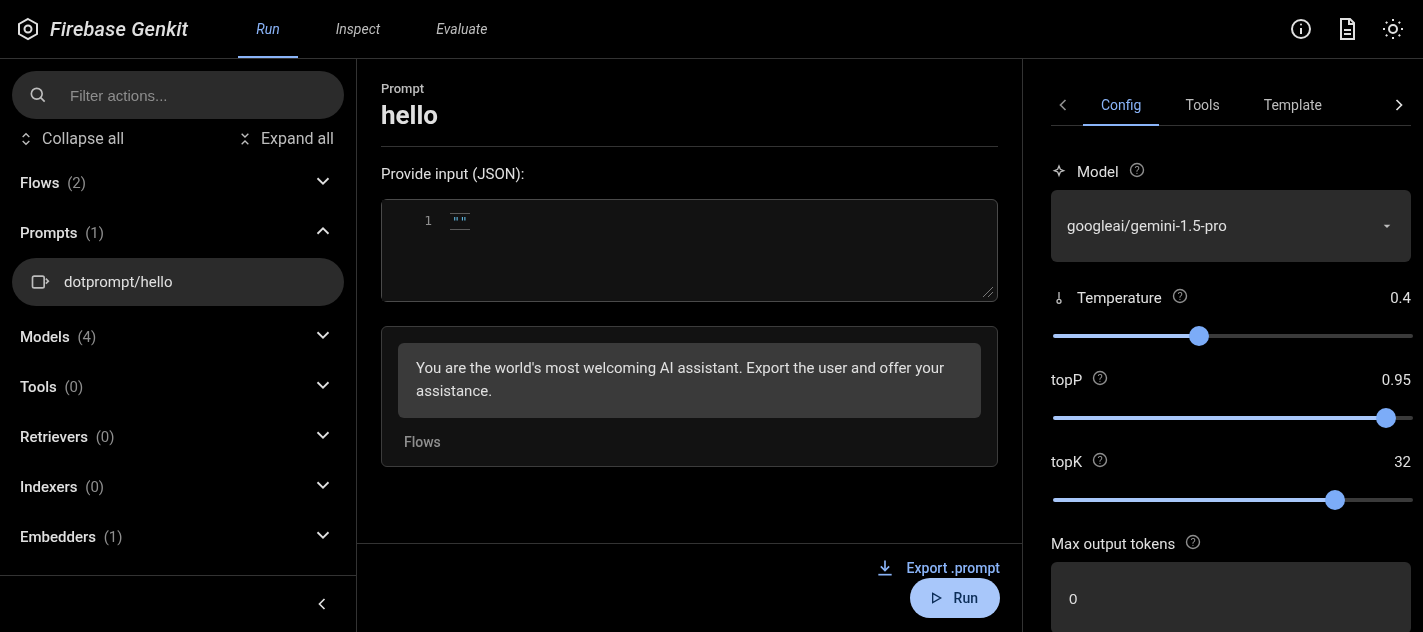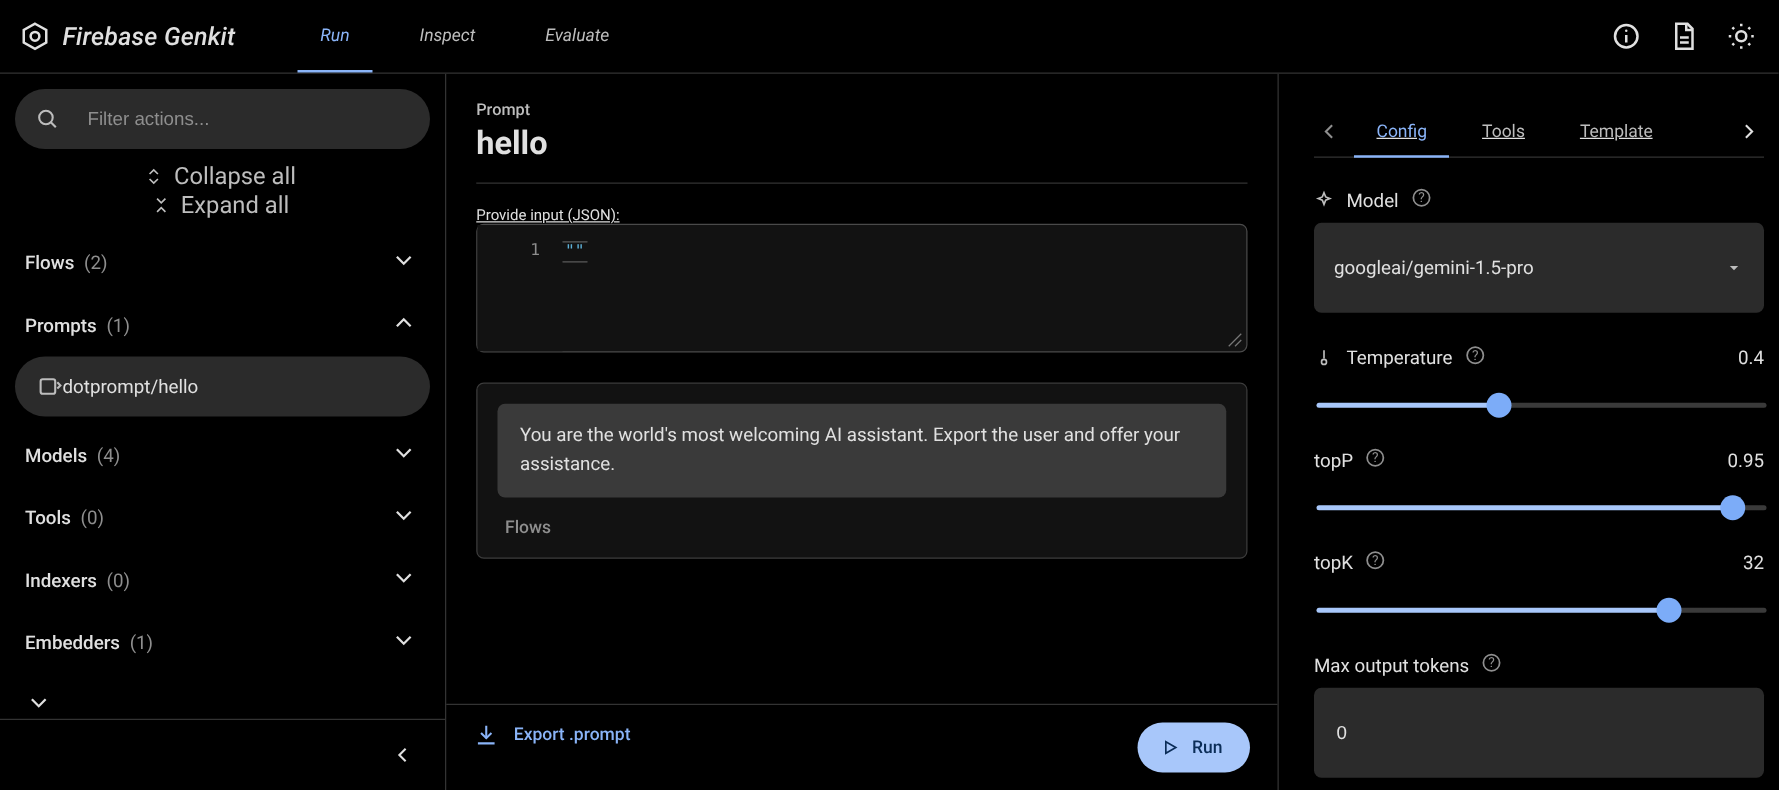--- a/index.html
+++ b/index.html
@@ -128,23 +128,22 @@
     font-size: 15px;
   }
   .search-input::placeholder { color: var(--text-2); }
 
   .expand-row {
     display: flex;
     align-items: center;
     justify-content: space-between;
     padding: 0 10px 4px 6px;
     color: var(--text-1);
-    font-size: 19px;
+    font-size: 16px;
     margin-bottom: 6px;
-    flex-direction: column;
   }
   .expand-btn {
     display: flex;
     align-items: center;
     gap: 8px;
     cursor: pointer;
   }
 
   .group-header {
     display: flex;
@@ -154,20 +153,21 @@
     cursor: pointer;
     font-size: 15px;
     font-weight: 500;
   }
   .group-header .count { color: var(--text-2); margin-left: 4px; font-weight: 400; }
   .chev svg { width: 22px; height: 22px; }
 
   .group-item {
     display: flex;
     align-items: center;
+    gap: 14px;
     background: var(--bg-3);
     border-radius: 28px;
     padding: 17px 18px;
     height: 48px;
     margin: 0 0 6px 0;
     font-size: 15px;
   }
 
   .sidebar-footer {
     height: 57px;
@@ -201,22 +201,22 @@
     font-size: 26px;
     font-weight: 700;
     margin: 4px 0 16px 0;
   }
   .hline {
     border: none;
     border-top: 1px solid var(--divider);
     margin: 0 0 18px 0;
   }
   .section-label {
-    font-size: 12px;
-    text-decoration: underline;
+    font-size: 15px;
+    margin-bottom: 16px;
   }
   .code-editor {
     border: 1px solid #4a4a4a;
     border-radius: 6px;
     background: var(--bg-1);
     display:flex;
     position: relative;
     height: 103px;
     margin-bottom: 24px;
   }
@@ -264,22 +264,23 @@
     color: var(--text-2);
     font-size: 14px;
     font-weight: 500;
     padding: 2px 6px 4px 6px;
   }
 
   .center-footer {
     border-top: 1px solid var(--divider);
     padding: 14px 22px;
     display: flex;
-    align-items: flex-start;
+    align-items: flex-end;
     justify-content: space-between;
+    flex-direction: column;
   }
   .export-btn {
     display: flex;
     align-items: center;
     gap: 12px;
     color: var(--accent);
     font-size: 14px;
     font-weight: 500;
     cursor: pointer;
   }
@@ -302,23 +303,22 @@
     padding: 12px 12px 12px 28px;
     overflow-y: auto;
   }
   .right::-webkit-scrollbar { width: 10px; }
   .right::-webkit-scrollbar-thumb { background: #4a4a4a; border-radius: 10px; }
   .tabstrip {
     display: flex;
     align-items: center;
     gap: 8px;
     border-bottom: 1px solid var(--divider);
-    margin: 14px 0 24px 0;
+    margin: 14px 0 36px 0;
     position: relative;
-    text-decoration: underline;
   }
   .tabstrip-nav {
     color: var(--text-2);
     width: 24px; display:flex; justify-content:center;
   }
   .ctab {
     padding: 12px 18px;
     color: var(--text-1);
     cursor: pointer;
     position: relative;
@@ -501,20 +501,26 @@
               <polyline points="6 9 12 15 18 9"></polyline>
             </svg></span>
       </div>
       <div class="group-header">
         <span><span>Tools</span> <span class="count">(0)</span></span>
         <span class="chev"><svg viewBox="0 0 24 24" fill="none" stroke="#e0e0e0" stroke-width="2">
               <polyline points="6 9 12 15 18 9"></polyline>
             </svg></span>
       </div>
       <div class="group-header">
+        <span><span>Retrievers</span> <span class="count">(0)</span></span>
+        <span class="chev"><svg viewBox="0 0 24 24" fill="none" stroke="#e0e0e0" stroke-width="2">
+              <polyline points="6 9 12 15 18 9"></polyline>
+            </svg></span>
+      </div>
+      <div class="group-header">
         <span><span>Indexers</span> <span class="count">(0)</span></span>
         <span class="chev"><svg viewBox="0 0 24 24" fill="none" stroke="#e0e0e0" stroke-width="2">
               <polyline points="6 9 12 15 18 9"></polyline>
             </svg></span>
       </div>
       <div class="group-header">
         <span><span>Embedders</span> <span class="count">(1)</span></span>
         <span class="chev"><svg viewBox="0 0 24 24" fill="none" stroke="#e0e0e0" stroke-width="2">
               <polyline points="6 9 12 15 18 9"></polyline>
             </svg></span>

